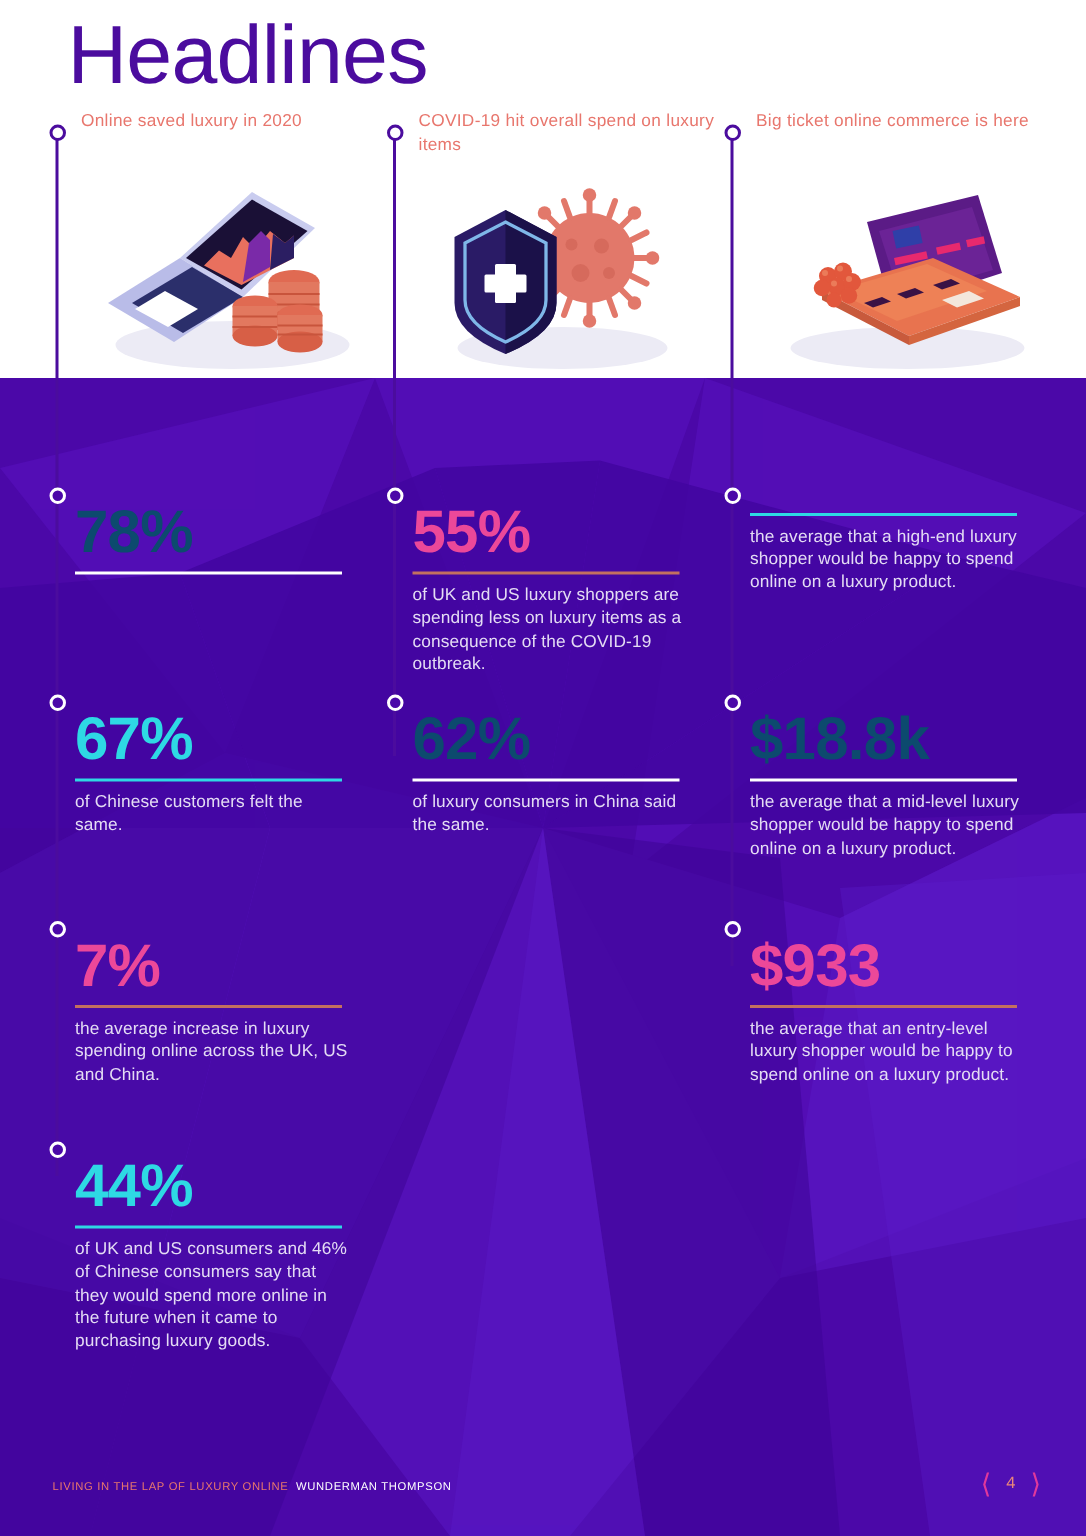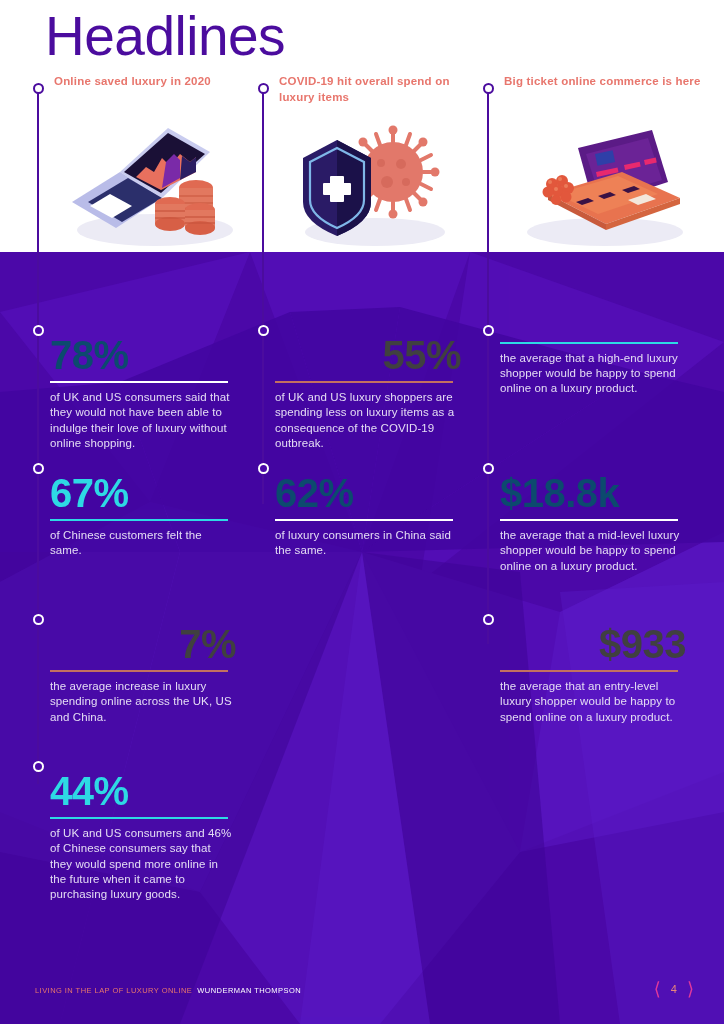--- a/index.html
+++ b/index.html
@@ -70,21 +70,21 @@
     background:#ffffff;
     left:-4.5px; top:-1px;
   }
 
   
   .col-header {
     position:absolute;
     left:18px; top:-4px;
     width:200px;
     font-size:11.5px;
-    font-weight:bold;
+    font-weight:normal;
     line-height:1.35;
     letter-spacing:0.2px;
     color:#E8766D;
   }
 
   
   .illo {
     position:absolute;
     left:14px; top:32px;
     width:200px; height:140px;
@@ -118,21 +118,21 @@
   .stat-desc {
     font-size:11.5px;
     line-height:1.32;
     color:#E4DCF4;
     letter-spacing:0.1px;
   }
 
   
   .c-white  { color:#0c4a6e; }
   .c-cyan   { color:#2ED9E4; }
-  .c-coral  { color:#404040;text-align:right; }
+  .c-coral  { color:#ec4899; }
   .r-white  { background:#ffffff; }
   .r-cyan   { background:#2ED9E4; }
   .r-coral  { background:#C4705F; }
 
   
   .stat-dot {
     position:absolute;
     width:11px; height:11px;
     border-radius:50%;
     border:2px solid #ffffff;
@@ -276,21 +276,20 @@
           <line x1="135" y1="107" x2="165" y2="107" stroke="#C8543C" stroke-width="1.2"></line>
           <line x1="135" y1="113" x2="165" y2="113" stroke="#C8543C" stroke-width="1.2"></line>
         </g>
       </svg>
     </div>
 
     <div class="stats">
       <div class="stat" style="top:0px;">
         <div class="stat-value c-white">78%</div>
         <div class="stat-rule r-white"></div>
-        <div class="stat-desc">of UK and US consumers said that they would not have been able to indulge their love of luxury without online shopping.</div>
       </div>
 
       <div class="stat" style="top:138px;">
         <div class="stat-value c-cyan">67%</div>
         <div class="stat-rule r-cyan"></div>
         <div class="stat-desc">of Chinese customers felt the same.</div>
       </div>
 
       <div class="stat" style="top:289px;">
         <div class="stat-value c-coral">7%</div>

